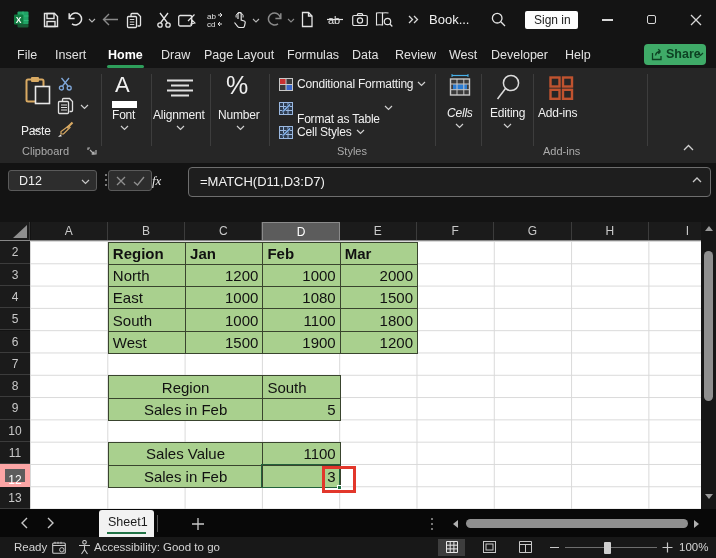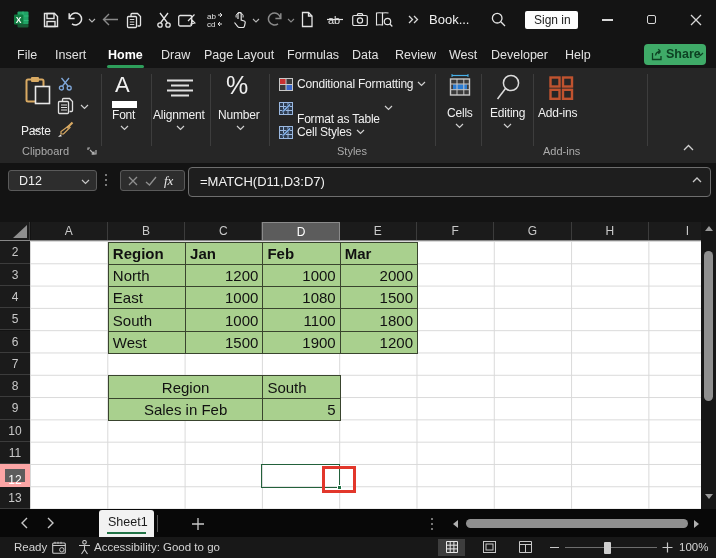--- a/index.html
+++ b/index.html
@@ -270,21 +270,21 @@
       </svg>
     <span class="glabel" style="left:337px;">Styles</span>
 
     <svg class="ico" style="left:449px; top:6px;" width="22" height="23" viewBox="0 0 22 23">
       <path d="M3 1.5h16" stroke="#46b0e8" stroke-width="1.2"></path>
       <path d="M3 0v3M19 0v3" stroke="#46b0e8" stroke-width="1"></path>
       <rect x="1.5" y="5" width="19" height="16" stroke="#c8c8c8" stroke-width="1.4" fill="#3a3a3a"></rect>
       <rect x="4" y="10.2" width="14" height="5.4" fill="#2b7cd3"></rect>
       <path d="M1.5 10h19M1.5 15.7h19M8 5v16M14.8 5v16" stroke="#c8c8c8" stroke-width="1"></path>
     </svg>
-    <span class="btnlabel" style="left:447px; top:38px;">Cells</span>
+    <span class="btnlabel" style="left:447px; top:38px;font-style:italic;">Cells</span>
     <svg class="ico" style="left:455px; top:55px;" width="9" height="6">
         <path d="M1 1l3.5 3.5L8 1" stroke="#d0d0d0" stroke-width="1.2" fill="none"></path>
       </svg>
 
     <svg class="ico" style="left:496px; top:6px;" width="26" height="27" viewBox="0 0 26 27">
       <circle cx="15" cy="9" r="7.6" stroke="#dcdcdc" stroke-width="1.5" fill="none"></circle>
       <path d="M9.5 14.5 L1.5 25" stroke="#dcdcdc" stroke-width="1.5"></path>
     </svg>
     <span class="btnlabel" style="left:490px; top:38px;">Editing</span>
     <svg class="ico" style="left:503px; top:55px;" width="9" height="6">
@@ -309,21 +309,21 @@
       <span class="abs" style="left:10px; top:3px; font-size:12.5px; color:#f0f0f0;">D12</span>
       <svg class="ico" style="left:72px; top:8px;" width="9" height="6">
           <path d="M1 1l3.5 3.5L8 1" stroke="#c8c8c8" stroke-width="1.2" fill="none"></path>
         </svg>
     </div>
 
     <div class="abs" style="left:105px; top:11px; width:2px; height:2px; background:#9a9a9a; border-radius:50%;"></div>
     <div class="abs" style="left:105px; top:16px; width:2px; height:2px; background:#9a9a9a; border-radius:50%;"></div>
     <div class="abs" style="left:105px; top:21px; width:2px; height:2px; background:#9a9a9a; border-radius:50%;"></div>
 
-    <div class="fbox" style="left:120px; top:7px; width:65px; height:21px;">
+    <div class="fbox" style="left:108px; top:7px; width:44px; height:21px;">
       <svg class="ico" style="left:7px; top:5px;" width="10" height="10">
           <path d="M1 1l8 8M9 1l-8 8" stroke="#8f8f8f" stroke-width="1.3"></path>
         </svg>
       <svg class="ico" style="left:24px; top:5px;" width="12" height="10">
           <path d="M1 6l3.5 3L11 1" stroke="#8f8f8f" stroke-width="1.3" fill="none"></path>
         </svg>
       <span class="abs" style="left:43px; top:2px; font-size:13px; font-style:italic; color:#e8e8e8; font-family:'Liberation Serif',serif;">fx</span>
     </div>
 
     <div class="abs" style="left:188px; top:4px; width:523px; height:30px; background:#1e1e1e; border:1px solid #6e6e6e; border-radius:4px;">
@@ -413,20 +413,34 @@
             <td class="gtd lft" style="width:77.3px;">South</td>
           </tr>
       <tr>
             <td class="gtd ctr">Sales in Feb</td>
             <td class="gtd num">5</td>
           </tr>
     </tbody>
       </table>
   </div>
 
+  <div class="abs" style="left:107.8px; top:442.3px;">
+    <table style="border-collapse:collapse; table-layout:fixed;">
+      <tbody>
+          <tr>
+            <td class="gtd ctr" style="width:154.6px;">Sales Value</td>
+            <td class="gtd num" style="width:77.3px;">1100</td>
+          </tr>
+      <tr>
+            <td class="gtd ctr">Sales in Feb</td>
+            <td class="gtd num">3</td>
+          </tr>
+    </tbody>
+      </table>
+  </div>
 
   <div class="abs" style="left:261.4px; top:463.9px; width:79px; height:24px; border:1.5px solid #23613b;"></div>
   <div class="abs" style="left:336.9px; top:485.4px; width:5px; height:5px; background:#1d6f42; border:1px solid #fff;"></div>
 
   <div class="abs" style="left:322px; top:466px; width:34px; height:27px; border:3px solid #e2372b;"></div>
 
   <div class="abs" style="left:701px; top:222px; width:15px; height:287px; background:#161616;">
     <svg class="ico" style="left:4px; top:4px;" width="8" height="5">
         <path d="M0 5 L4 0 L8 5 Z" fill="#9a9a9a"></path>
       </svg>

